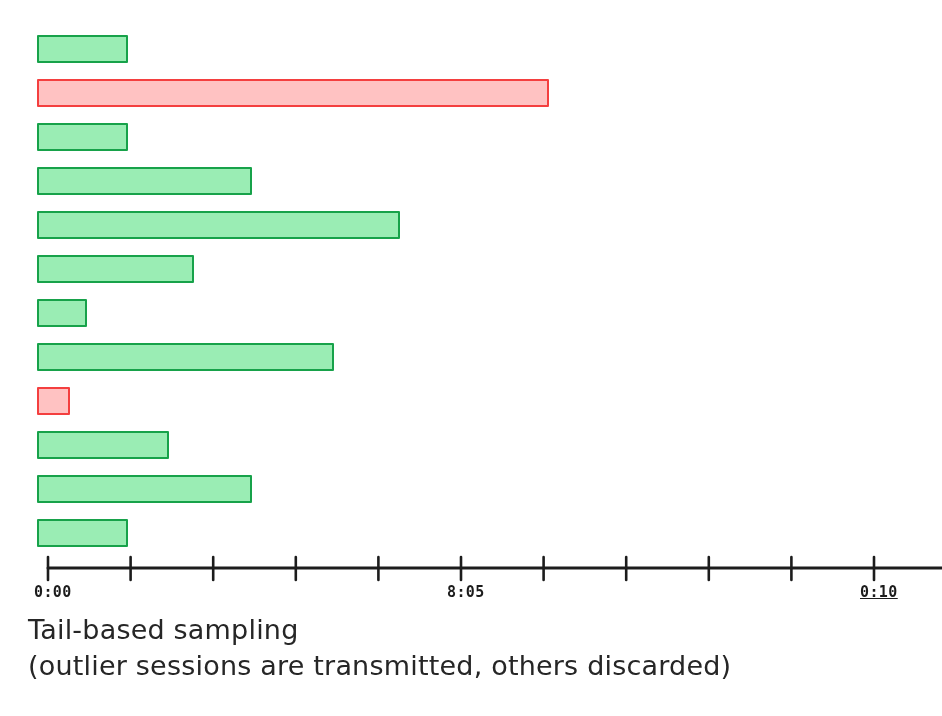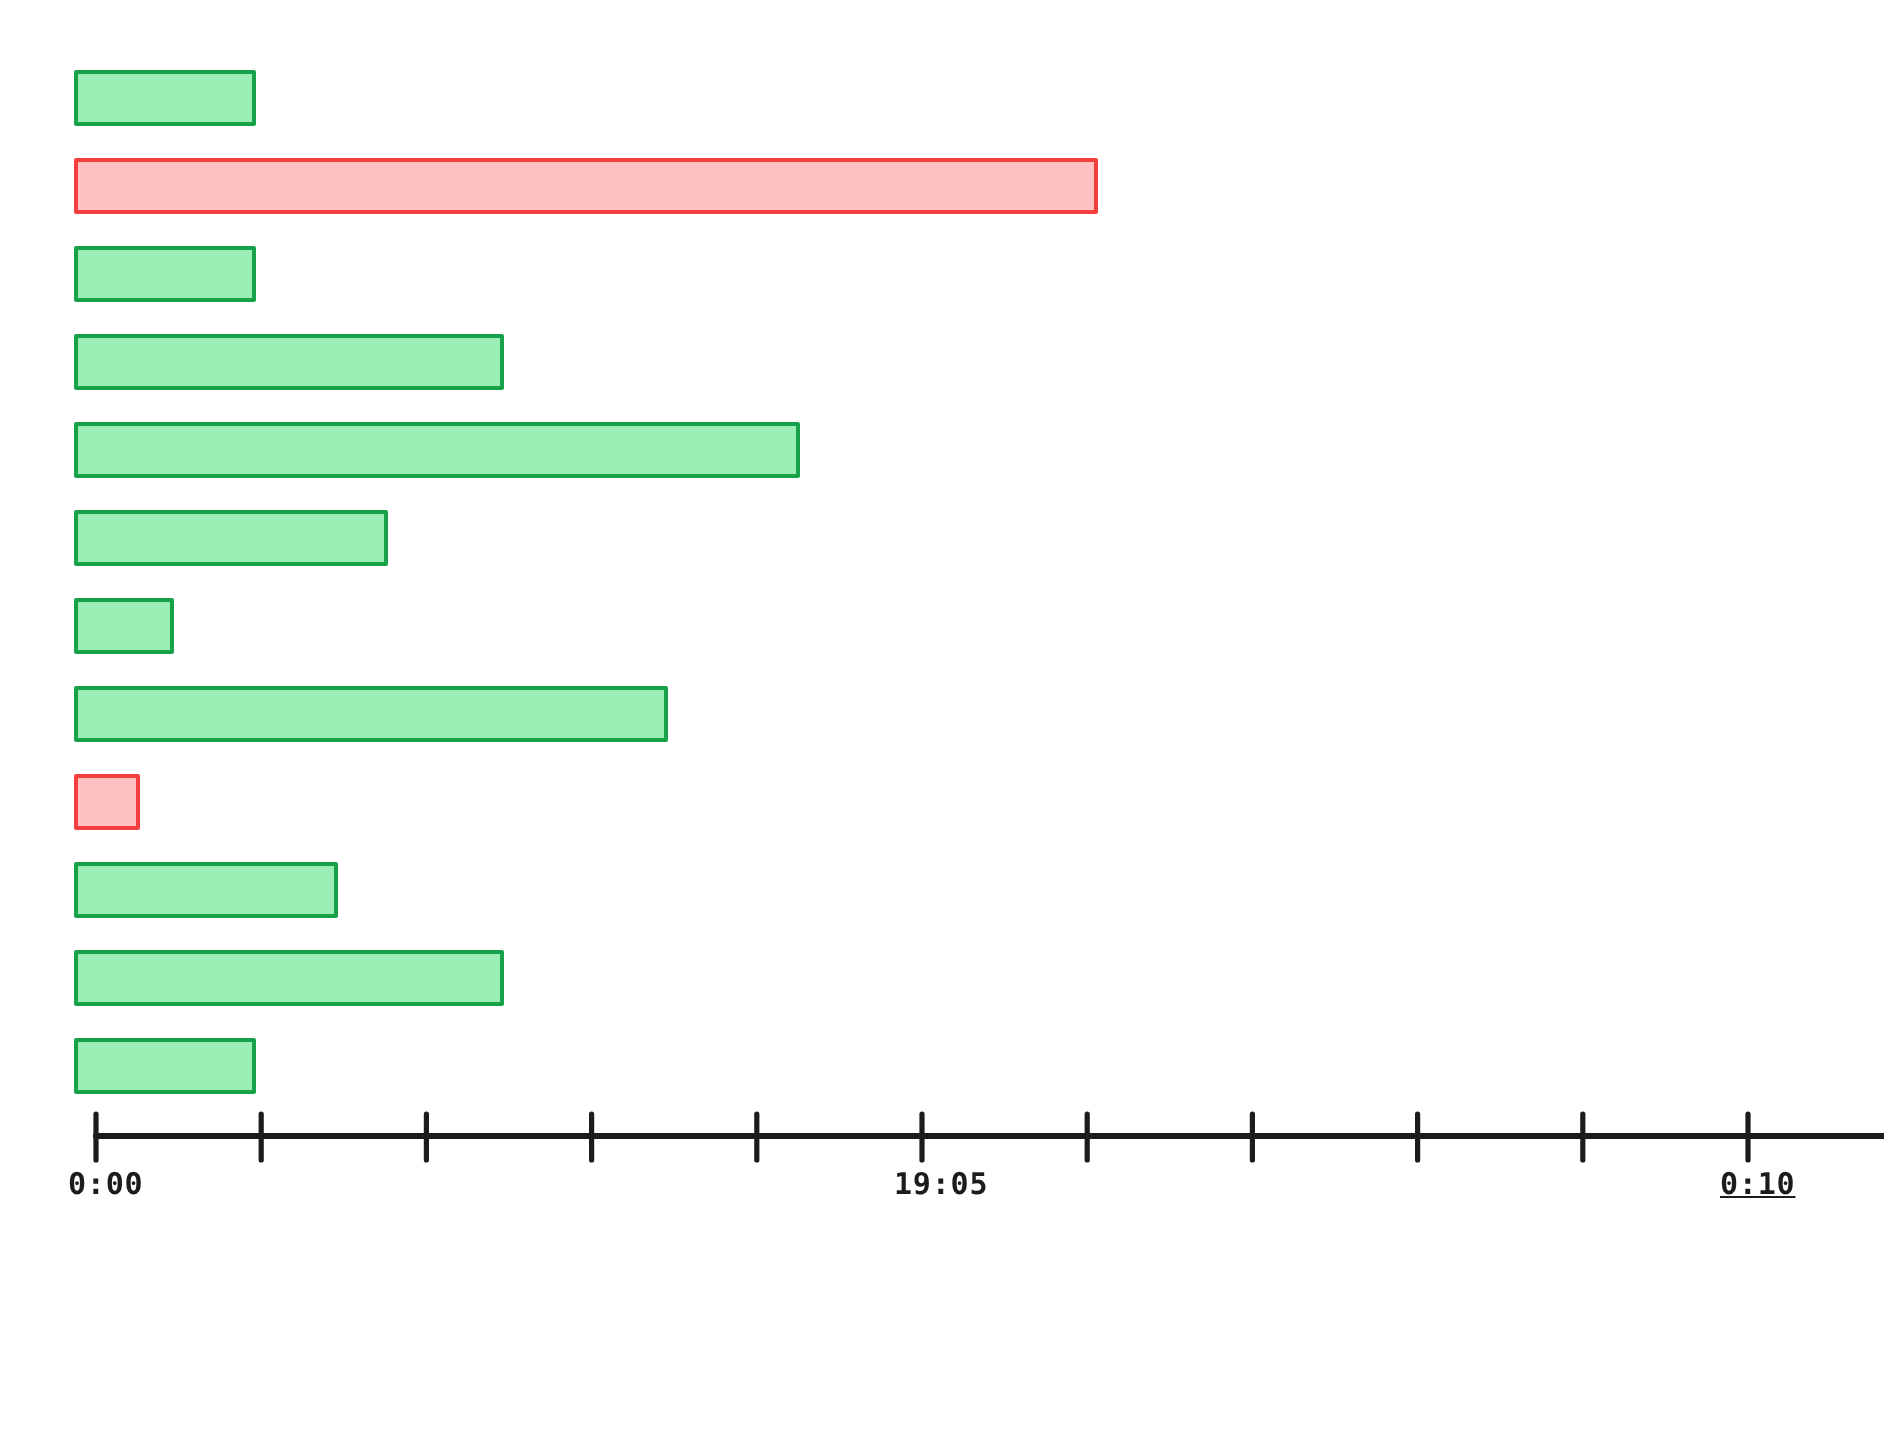--- a/index.html
+++ b/index.html
@@ -116,18 +116,22 @@
           <line x1="791.4" y1="17" x2="791.4" y2="40" stroke="#1c1c1c" stroke-width="2.6" stroke-linecap="round"></line>
           <line x1="874" y1="17" x2="874" y2="40" stroke="#1c1c1c" stroke-width="2.6" stroke-linecap="round"></line>
           <line x1="956.5999999999999" y1="17" x2="956.5999999999999" y2="40" stroke="#1c1c1c" stroke-width="2.6" stroke-linecap="round"></line>
           <line x1="1039.1999999999998" y1="17" x2="1039.1999999999998" y2="40" stroke="#1c1c1c" stroke-width="2.6" stroke-linecap="round"></line>
           <line x1="1121.8" y1="17" x2="1121.8" y2="40" stroke="#1c1c1c" stroke-width="2.6" stroke-linecap="round"></line>
           <line x1="1204.3999999999999" y1="17" x2="1204.3999999999999" y2="40" stroke="#1c1c1c" stroke-width="2.6" stroke-linecap="round"></line>
           <line x1="1287" y1="17" x2="1287" y2="40" stroke="#1c1c1c" stroke-width="2.6" stroke-linecap="round"></line>
         </g>
     </svg>
   <div class="tick-label" style="left: 34px; top: 43px;">0:00</div>
-      <div class="tick-label" style="left: 447px; top: 43px;">19:05</div>
+      <div class="tick-label" style="left: 447px; top: 43px;">8:05</div>
       <div class="tick-label" style="left: 860px; top: 43px; text-decoration: underline;">0:10</div>
     </div>
 
+  <div class="caption">
+    <span class="caption-line">Tail-based sampling</span>
+    <span class="caption-line">(outlier sessions are transmitted, others discarded)</span>
+  </div>
 
 </div>
 
 </body></html>

